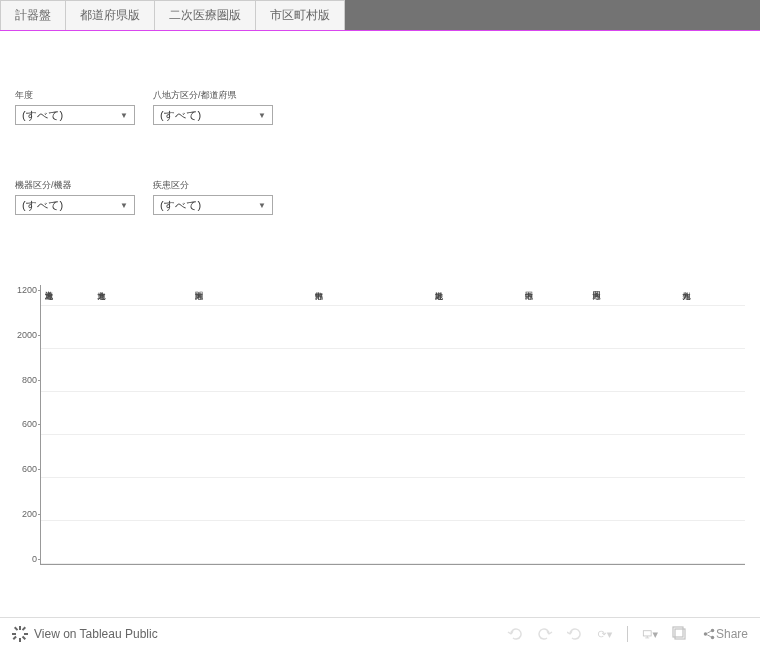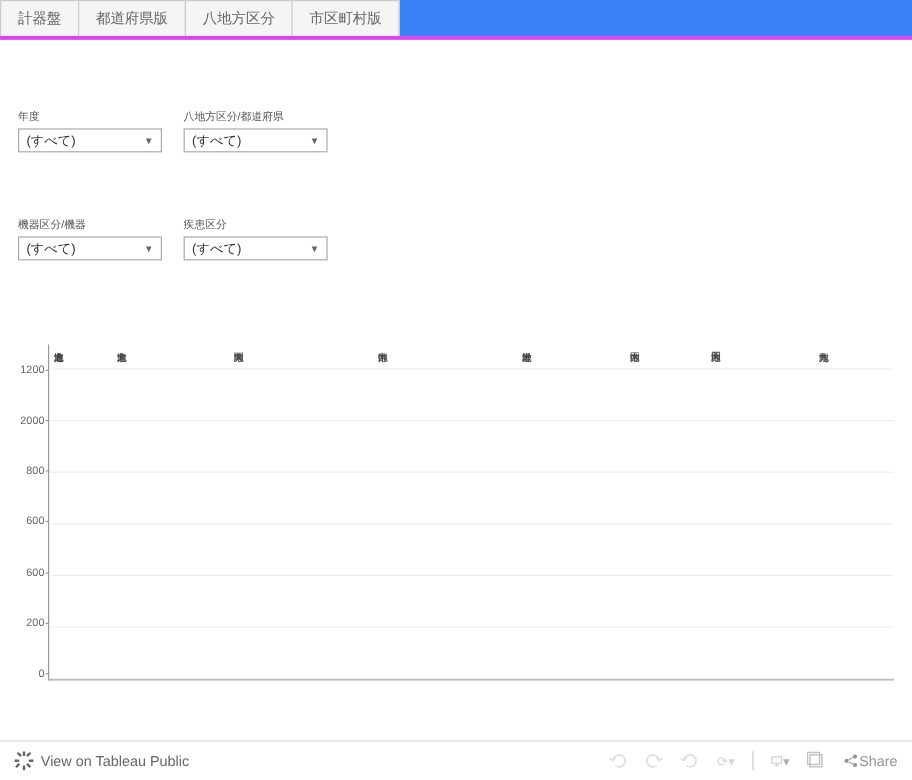--- a/index.html
+++ b/index.html
@@ -1,35 +1,35 @@
 <!DOCTYPE html>
 <html><head>
 <meta charset="utf-8">
 <style>
 * { box-sizing: border-box; margin: 0; padding: 0; }
 body { font-family: Arial, sans-serif; font-size: 11px; color: #333; background: #fff; width: 760px; }
 
-.tabs { display: flex; border-bottom: 3px solid #d946ef; background: #3b82f6; }
+.tabs { display: flex; border-bottom: 1px solid #d946ef; background: #737373; }
 .tab { padding: 6px 14px; border: 1px solid #ccc; border-bottom: none; background: #fff; cursor: pointer; font-size: 12px; margin-right: -1px; }
 .tab.inactive { background: #f5f5f5; color: #666; }
 .tab.active { background: #fff; border-bottom: 1px solid #fff; position: relative; top: 1px; }
 
 .controls { padding: 10px 15px; display: grid; grid-template-columns: 130px 130px; gap: 6px 8px; }
 .control-group { display: flex; flex-direction: column; gap: 3px; margin-top: 48px; }
 .control-label { font-size: 9px; color: #555; }
 .select { display: flex; align-items: center; justify-content: space-between; border: 1px solid #aaa; padding: 3px 6px; background: #fff; cursor: pointer; font-size: 11px; height: 20px; width: 120px; }
 .select-arrow { font-size: 8px; color: #666; }
 
 .chart-area { padding: 0 15px 10px 40px; position: relative; }
 .region-labels { display: flex; height: 60px; margin-left: 0; position: relative; }
 .region-label { writing-mode: vertical-rl; text-orientation: upright; font-size: 8px; color: #444; display: flex; align-items: center; justify-content: flex-end; }
 
 .plot { position: relative; height: 280px; border-left: 1px solid #999; border-bottom: 1px solid #999; display: flex; align-items: flex-end; }
 .y-axis { position: absolute; left: -30px; top: 0; height: 100%; display: flex; flex-direction: column-reverse; justify-content: space-between; }
-.y-tick { font-size: 9px; color: #666; text-align: right; width: 26px; position: relative; margin-top: 16px; }
+.y-tick { font-size: 9px; color: #666; text-align: right; width: 26px; position: relative; }
 .y-tick::after { content: ''; position: absolute; right: -4px; top: 50%; width: 3px; height: 1px; background: #999; }
 .gridline { position: absolute; left: 0; right: 0; height: 1px; background: #eee; }
 
 .bars { display: flex; align-items: flex-end; height: 100%; width: 100%; gap: 0; }
 .bar { flex: 1; display: flex; flex-direction: column; justify-content: flex-end; min-width: 1px; }
 .seg { width: 100%; }
 .seg1 { background: #4a8fb8; }
 .seg2 { background: #6fb89e; }
 .seg3 { background: #f4a942; }
 
@@ -43,21 +43,21 @@
 .tb-sep { width: 1px; height: 16px; background: #ccc; }
 .tb-text { font-size: 12px; color: #666; }
 .logo-icon { width: 16px; height: 16px; }
 </style>
 </head>
 <body>
 
 <div class="tabs" id="tabs">
     <div class="tab inactive">計器盤</div>
     <div class="tab inactive">都道府県版</div>
-    <div class="tab inactive">八地方区分</div>
+    <div class="tab inactive">二次医療圏版</div>
     <div class="tab inactive">市区町村版</div>
   </div>
 
 <div class="controls">
   <div class="control-group">
     <span class="control-label">年度</span>
     <div class="select">
       <span>(すべて)</span>
       <span class="select-arrow">▼</span>
     </div>

